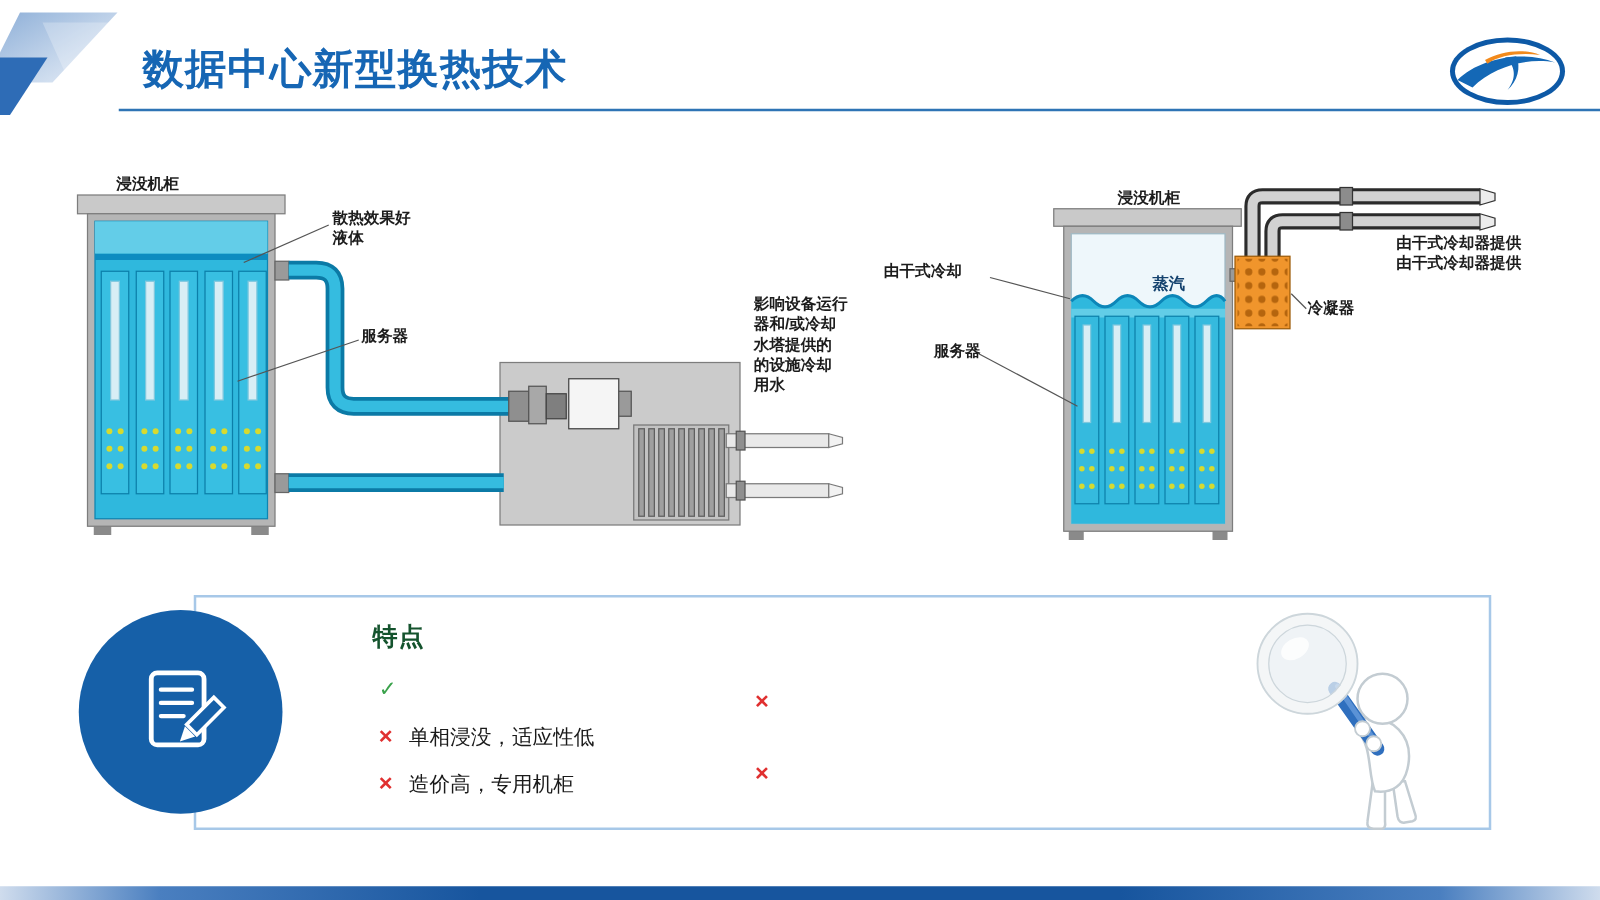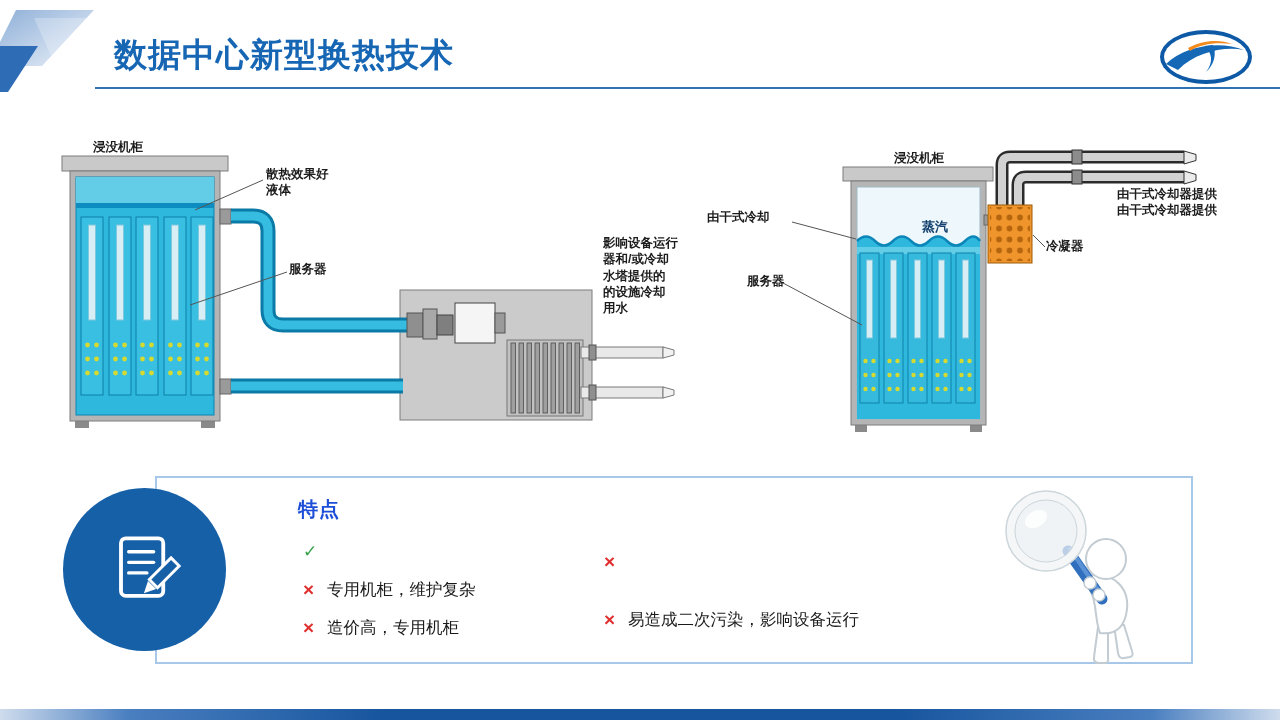--- a/index.html
+++ b/index.html
@@ -10,21 +10,21 @@
   .page-title{left:114px;top:33px;font-size:33px;font-weight:bold;color:#1666b4;letter-spacing:1px;}
   .header-rule{left:95px;top:87px;width:1185px;height:2px;background:#2e74b5;}
   .deco-svg{left:0;top:4px;width:110px;height:96px;}
   .logo-svg{left:1158px;top:28px;width:96px;height:58px;}
   .diagram-left-svg{left:55px;top:125px;width:620px;height:320px;}
   .diagram-right-svg{left:700px;top:135px;width:520px;height:310px;}
   .dlabel{position:absolute;font-size:12.5px;font-weight:bold;color:#1c1c1c;line-height:1.3;white-space:nowrap;}
   .vapor{color:#14426e;font-size:13px;}
   .features-box{left:155px;top:476px;width:1038px;height:188px;border:2px solid #a7c8e8;background:#fff;}
   .feature-circle{left:63px;top:488px;width:163px;height:163px;border-radius:50%;background:#1660a8;display:flex;align-items:center;justify-content:center;}
-  .features-heading{left:298px;top:496px;font-size:20px;font-weight:bold;color:#1d4ed8;letter-spacing:1px;}
+  .features-heading{left:298px;top:496px;font-size:20px;font-weight:bold;color:#14532d;letter-spacing:1px;}
   .feat-col{position:absolute;display:flex;flex-direction:column;}
   .col-left{left:303px;top:538px;}
   .col-right{left:604px;top:548px;}
   .col-left .feat-row{margin-bottom:11px;}
   .col-right .feat-row{margin-bottom:31px;}
   .feat-row{display:flex;align-items:center;height:27px;}
   .mark{width:24px;font-weight:bold;font-size:17px;}
   .mark.pro{color:#3aa24b;}
   .mark.con{color:#e03030;font-size:19px;}
   .feat-text{font-size:16.5px;color:#1a1a1a;}
@@ -249,35 +249,34 @@
   </div>
 
   <div class="abs features-heading">特点</div>
 
   <div class="feat-col col-left">
     <div class="feat-row">
       <span class="mark pro">✓</span>
     </div>
     <div class="feat-row">
       <span class="mark con">×</span>
-      <span class="feat-text">专用机柜，维护复杂</span>
+      <span class="feat-text">单相浸没，适应性低</span>
     </div>
     <div class="feat-row">
       <span class="mark con">×</span>
       <span class="feat-text">造价高，专用机柜</span>
     </div>
   </div>
 
   <div class="feat-col col-right">
     <div class="feat-row">
       <span class="mark con">×</span>
     </div>
     <div class="feat-row">
       <span class="mark con">×</span>
-      <span class="feat-text">易造成二次污染，影响设备运行</span>
     </div>
   </div>
 
   <svg class="abs figure-svg" viewBox="0 0 160 178">
     <g>
       <path d="M96,140 L92,170 Q91,176 97,176 L103,176 Q107,176 106,170 L106,146 Z" fill="#fff" stroke="#c3ccd2" stroke-width="2"></path>
       <path d="M112,138 L116,166 Q117,172 122,171 L128,170 Q132,169 130,164 L122,138 Z" fill="#fff" stroke="#c3ccd2" stroke-width="2"></path>
       <path d="M86,88 C112,84 130,102 124,128 C121,141 112,148 98,146 C92,132 96,110 84,98 Z" fill="#fff" stroke="#c3ccd2" stroke-width="2"></path>
       <circle cx="104" cy="72" r="20" fill="#fff" stroke="#c3ccd2" stroke-width="2"></circle>
     </g>

